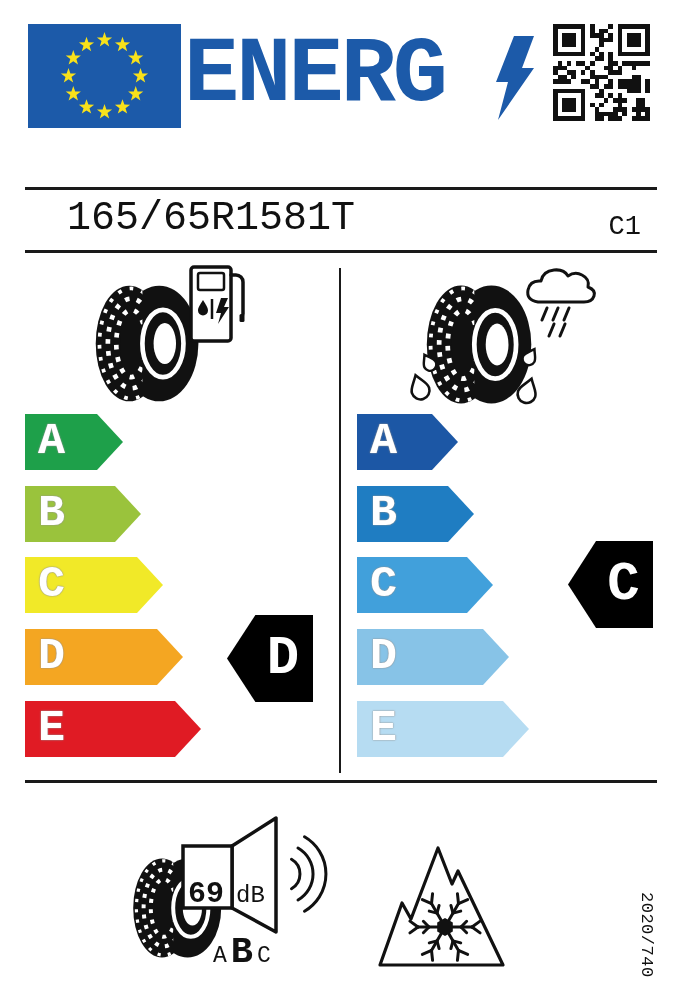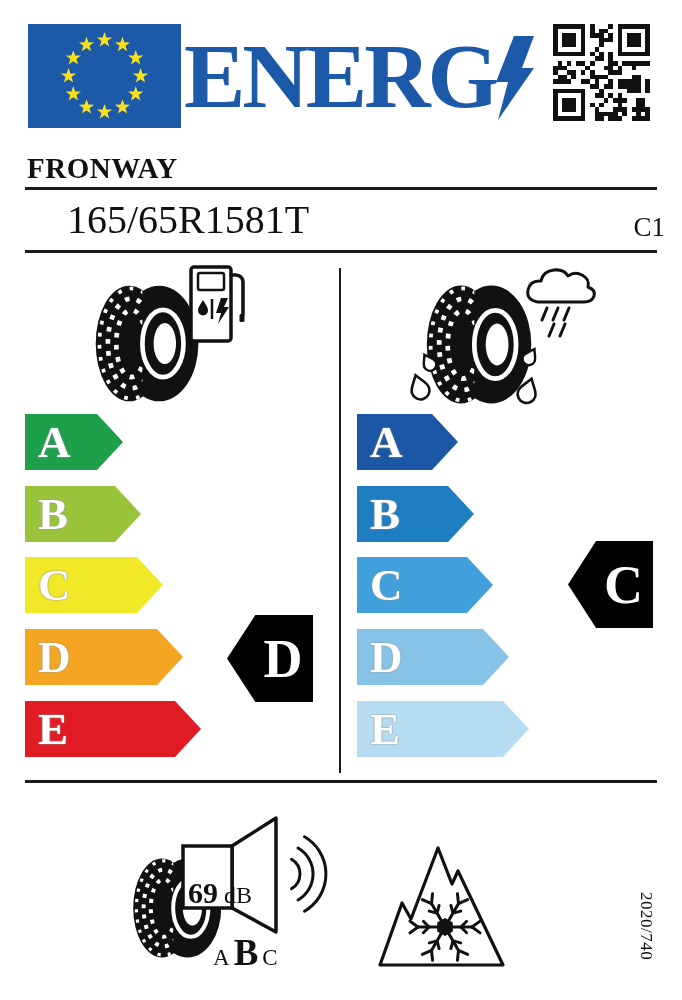--- a/index.html
+++ b/index.html
@@ -1,27 +1,27 @@
 <!DOCTYPE html>
 <html><head>
 <meta charset="utf-8">
 <style>
   html,body{margin:0;padding:0;background:#fff;}
   .label{position:relative;width:682px;height:1000px;background:#fff;overflow:hidden;
-         font-family:Liberation Serif, serif;color:#111;}
+         font-family:Liberation Mono, monospace;color:#111;}
   .abs{position:absolute;}
   
   .eu-flag{left:28px;top:24px;width:153px;height:104px;}
   .energ{left:184px;top:30px;font-size:92px;font-weight:700;letter-spacing:-3px;line-height:92px;}
   .bolt{left:492px;top:36px;}
   .qr{left:553px;top:24px;}
   .brand{left:27px;top:152px;font-size:29px;font-weight:700;letter-spacing:.5px;}
   .model{right:25px;top:154px;font-size:27px;}
   .size{left:26px;top:196px;font-size:40px;margin-left:41px;}
-  .tclass{right:17px;top:212px;font-size:27px;}
+  .tclass{right:41px;top:212px;font-size:27px;}
   .hline{left:25px;width:632px;height:3px;background:#1a1a1a;}
   .l1{top:187px}.l2{top:250px}.l3{top:780px}
   .vline{left:339px;top:268px;width:2px;height:505px;background:#1a1a1a;}
   
   .arrow{position:absolute;display:flex;align-items:center;height:56px;padding-left:13px;
          box-sizing:border-box;
          clip-path:polygon(0 0,calc(100% - 26px) 0,100% 50%,calc(100% - 26px) 100%,0 100%);}
   .grade-letter{color:#fff;font-weight:700;font-size:45px;line-height:56px;
          text-shadow:0 0 1px #8a8a8a,0 0 2px #9a9a9a;}
   .f0{left:25px;top:414px;width:98px}.f1{left:25px;top:486px;width:116px}
@@ -29,21 +29,21 @@
   .f4{left:25px;top:701px;width:176px}
   .w0{left:357px;top:414px;width:101px}.w1{left:357px;top:486px;width:117px}
   .w2{left:357px;top:557px;width:136px}.w3{left:357px;top:629px;width:152px}
   .w4{left:357px;top:701px;width:172px}
   .rating{position:absolute;background:#000;color:#fff;font-weight:700;font-size:54px;
           display:flex;align-items:center;justify-content:center;padding-left:26px;
           box-sizing:border-box;clip-path:polygon(0 50%,33% 0,100% 0,100% 100%,33% 100%);}
   .fuel-rating{left:227px;top:615px;width:86px;height:87px;}
   .wet-rating{left:568px;top:541px;width:85px;height:87px;}
   
-  .db-text{left:188px;top:855px;display:flex;align-items:baseline;gap:6px;z-index:5;}
+  .db-text{left:188px;top:855px;display:flex;align-items:baseline;gap:12px;z-index:5;}
   .db-value{font-size:30px;font-weight:700;}
   .db-unit{font-size:24px;margin-top:27px;}
   .noise-classes{left:213px;top:931px;display:flex;align-items:baseline;gap:4px;z-index:5;}
   .nc{font-size:23px;}
   .nc-active{font-size:37px;font-weight:700;}
   .regulation{left:656px;top:892px;font-size:17px;letter-spacing:.5px;white-space:nowrap;
               transform:rotate(90deg);transform-origin:0 0;}
   svg{display:block;}
 </style>
 </head>
@@ -226,21 +226,20 @@
       <rect x="1" y="1" width="5" height="5" fill="#fff"></rect>
       <rect x="2" y="2" width="3" height="3" fill="#111"></rect>
       <rect x="14" y="0" width="7" height="7" fill="#111"></rect>
       <rect x="15" y="1" width="5" height="5" fill="#fff"></rect>
       <rect x="16" y="2" width="3" height="3" fill="#111"></rect>
       <rect x="0" y="14" width="7" height="7" fill="#111"></rect>
       <rect x="1" y="15" width="5" height="5" fill="#fff"></rect>
       <rect x="2" y="16" width="3" height="3" fill="#111"></rect>
     </svg>
 
-  <div class="abs brand">FRONWAY</div>
   <div class="abs hline l1"></div>
 
   <div class="abs size">165/65R1581T</div>
   <div class="abs tclass">C1</div>
   <div class="abs hline l2"></div>
 
   <svg class="abs" style="left:92px;top:278px" width="112" height="131" viewBox="0 0 120 140">
       <use href="#tire-shape"></use>
     </svg>
 

